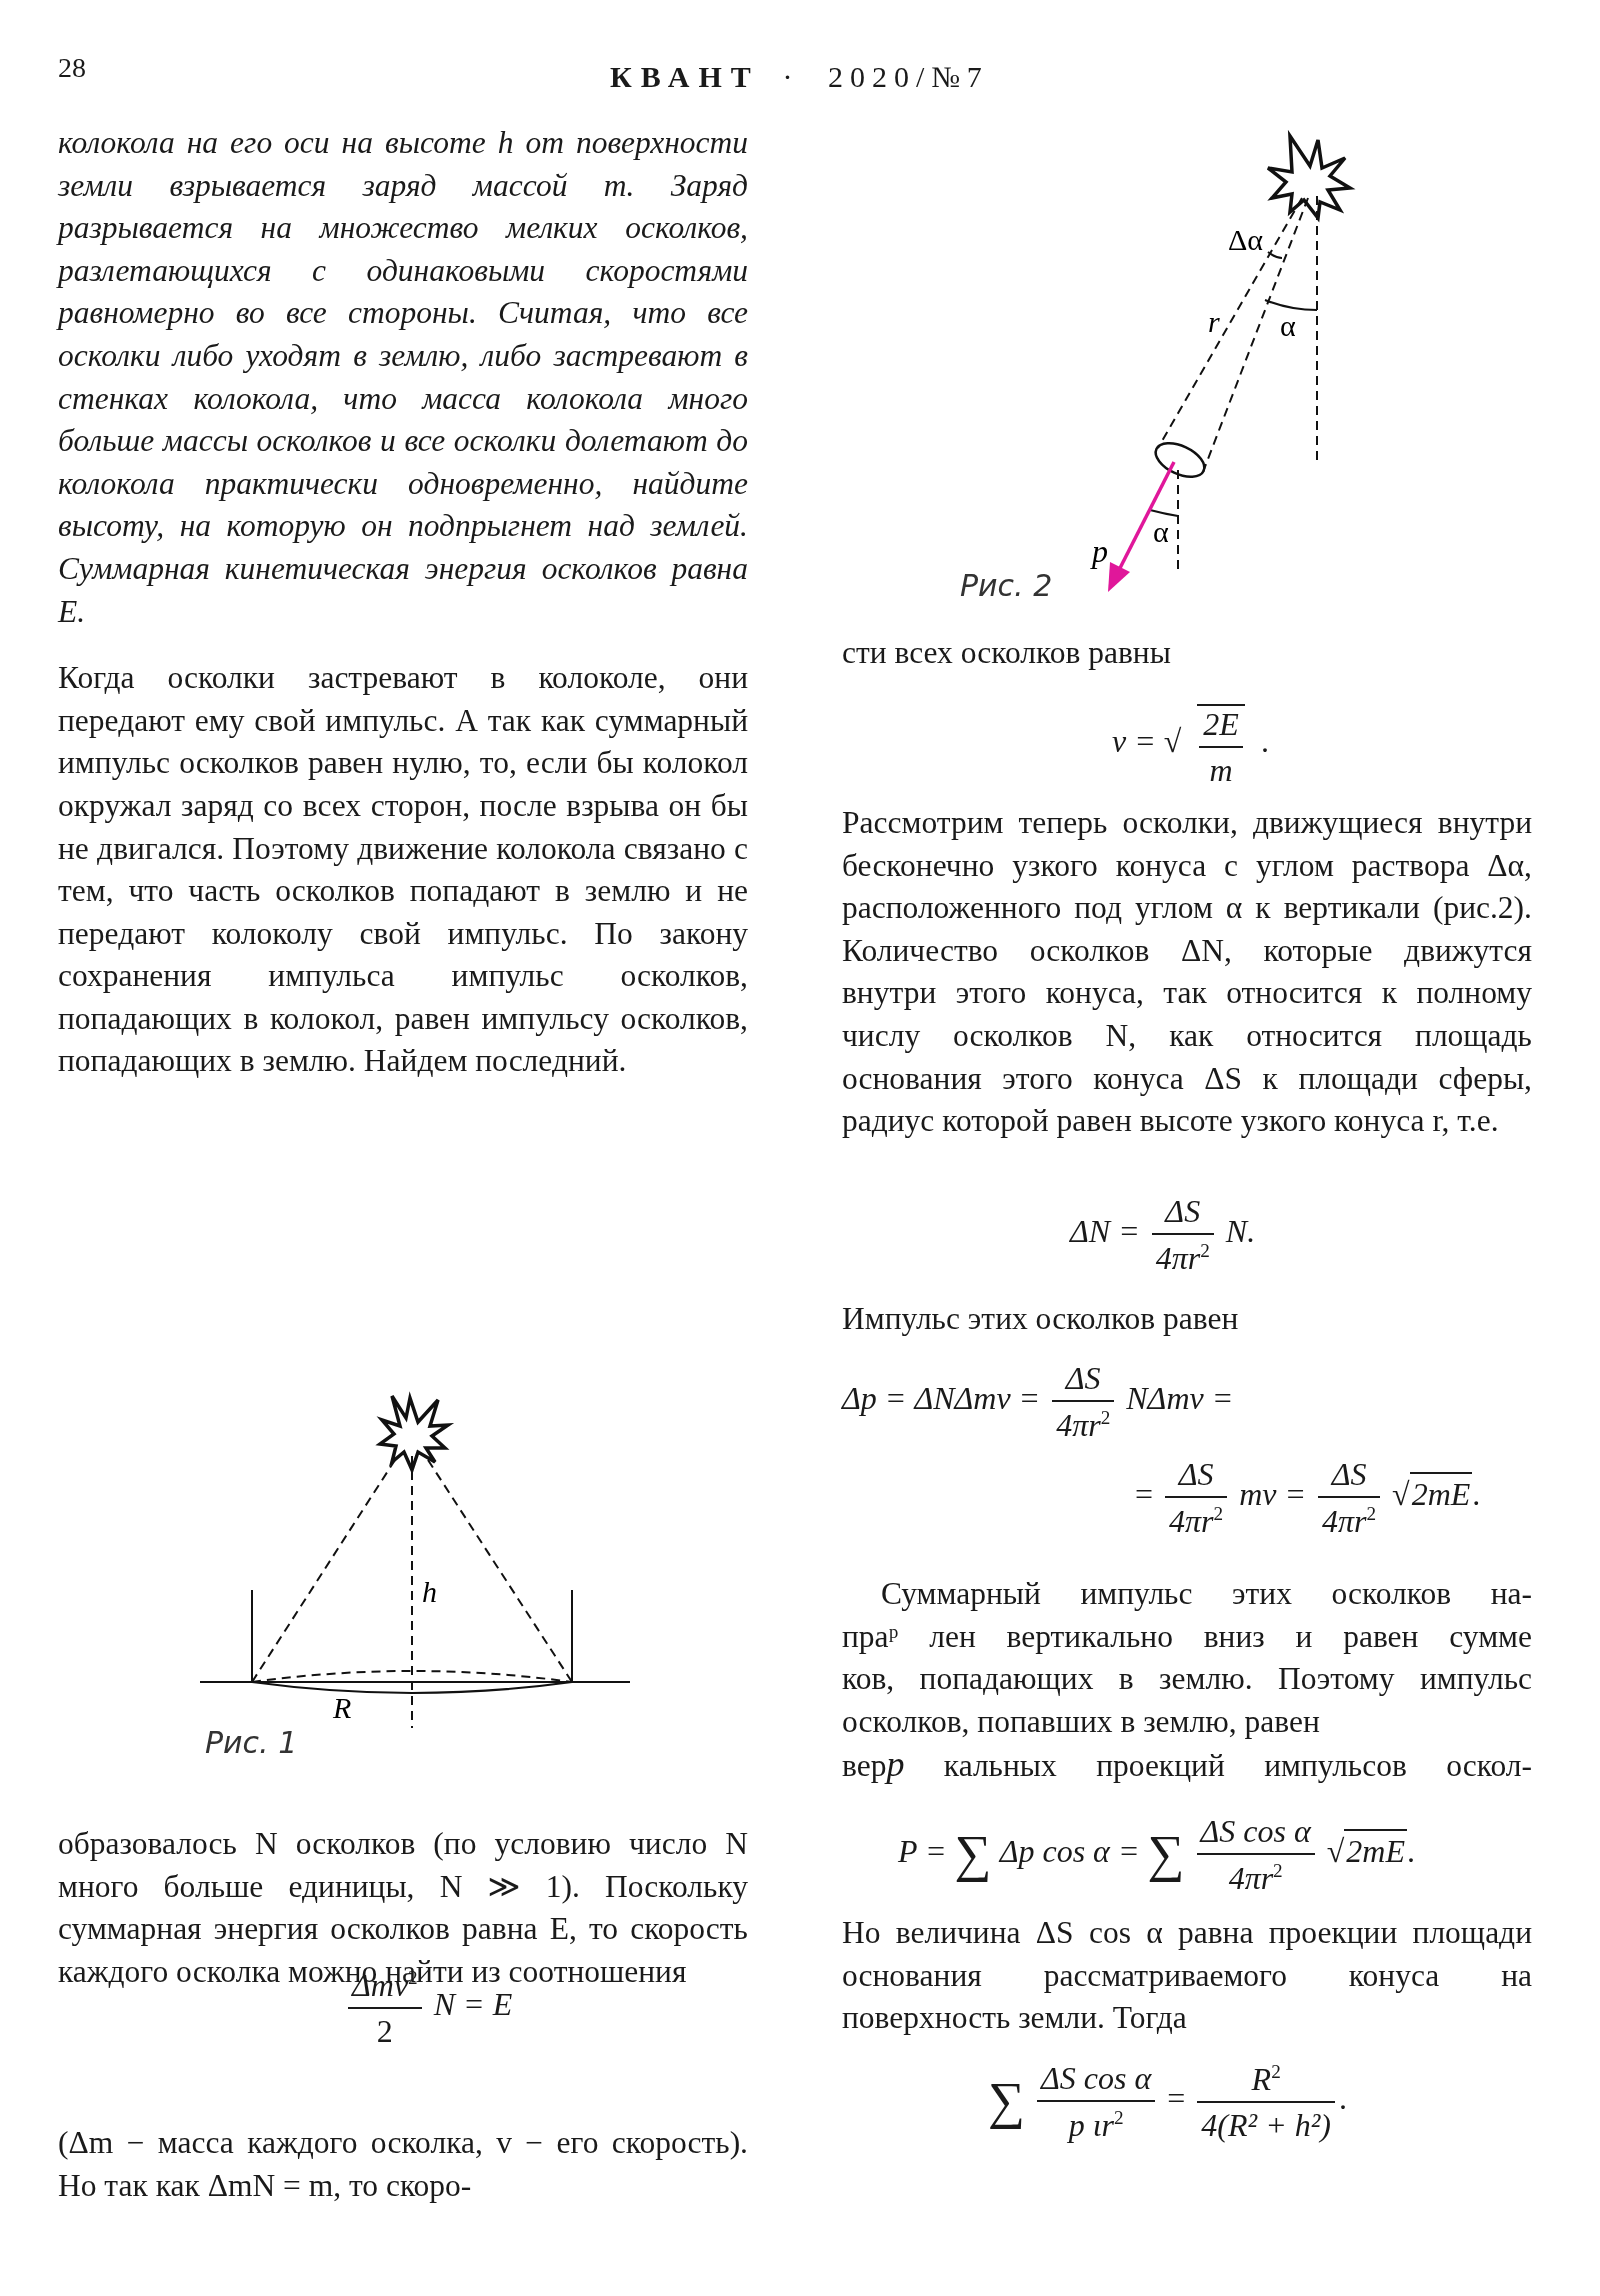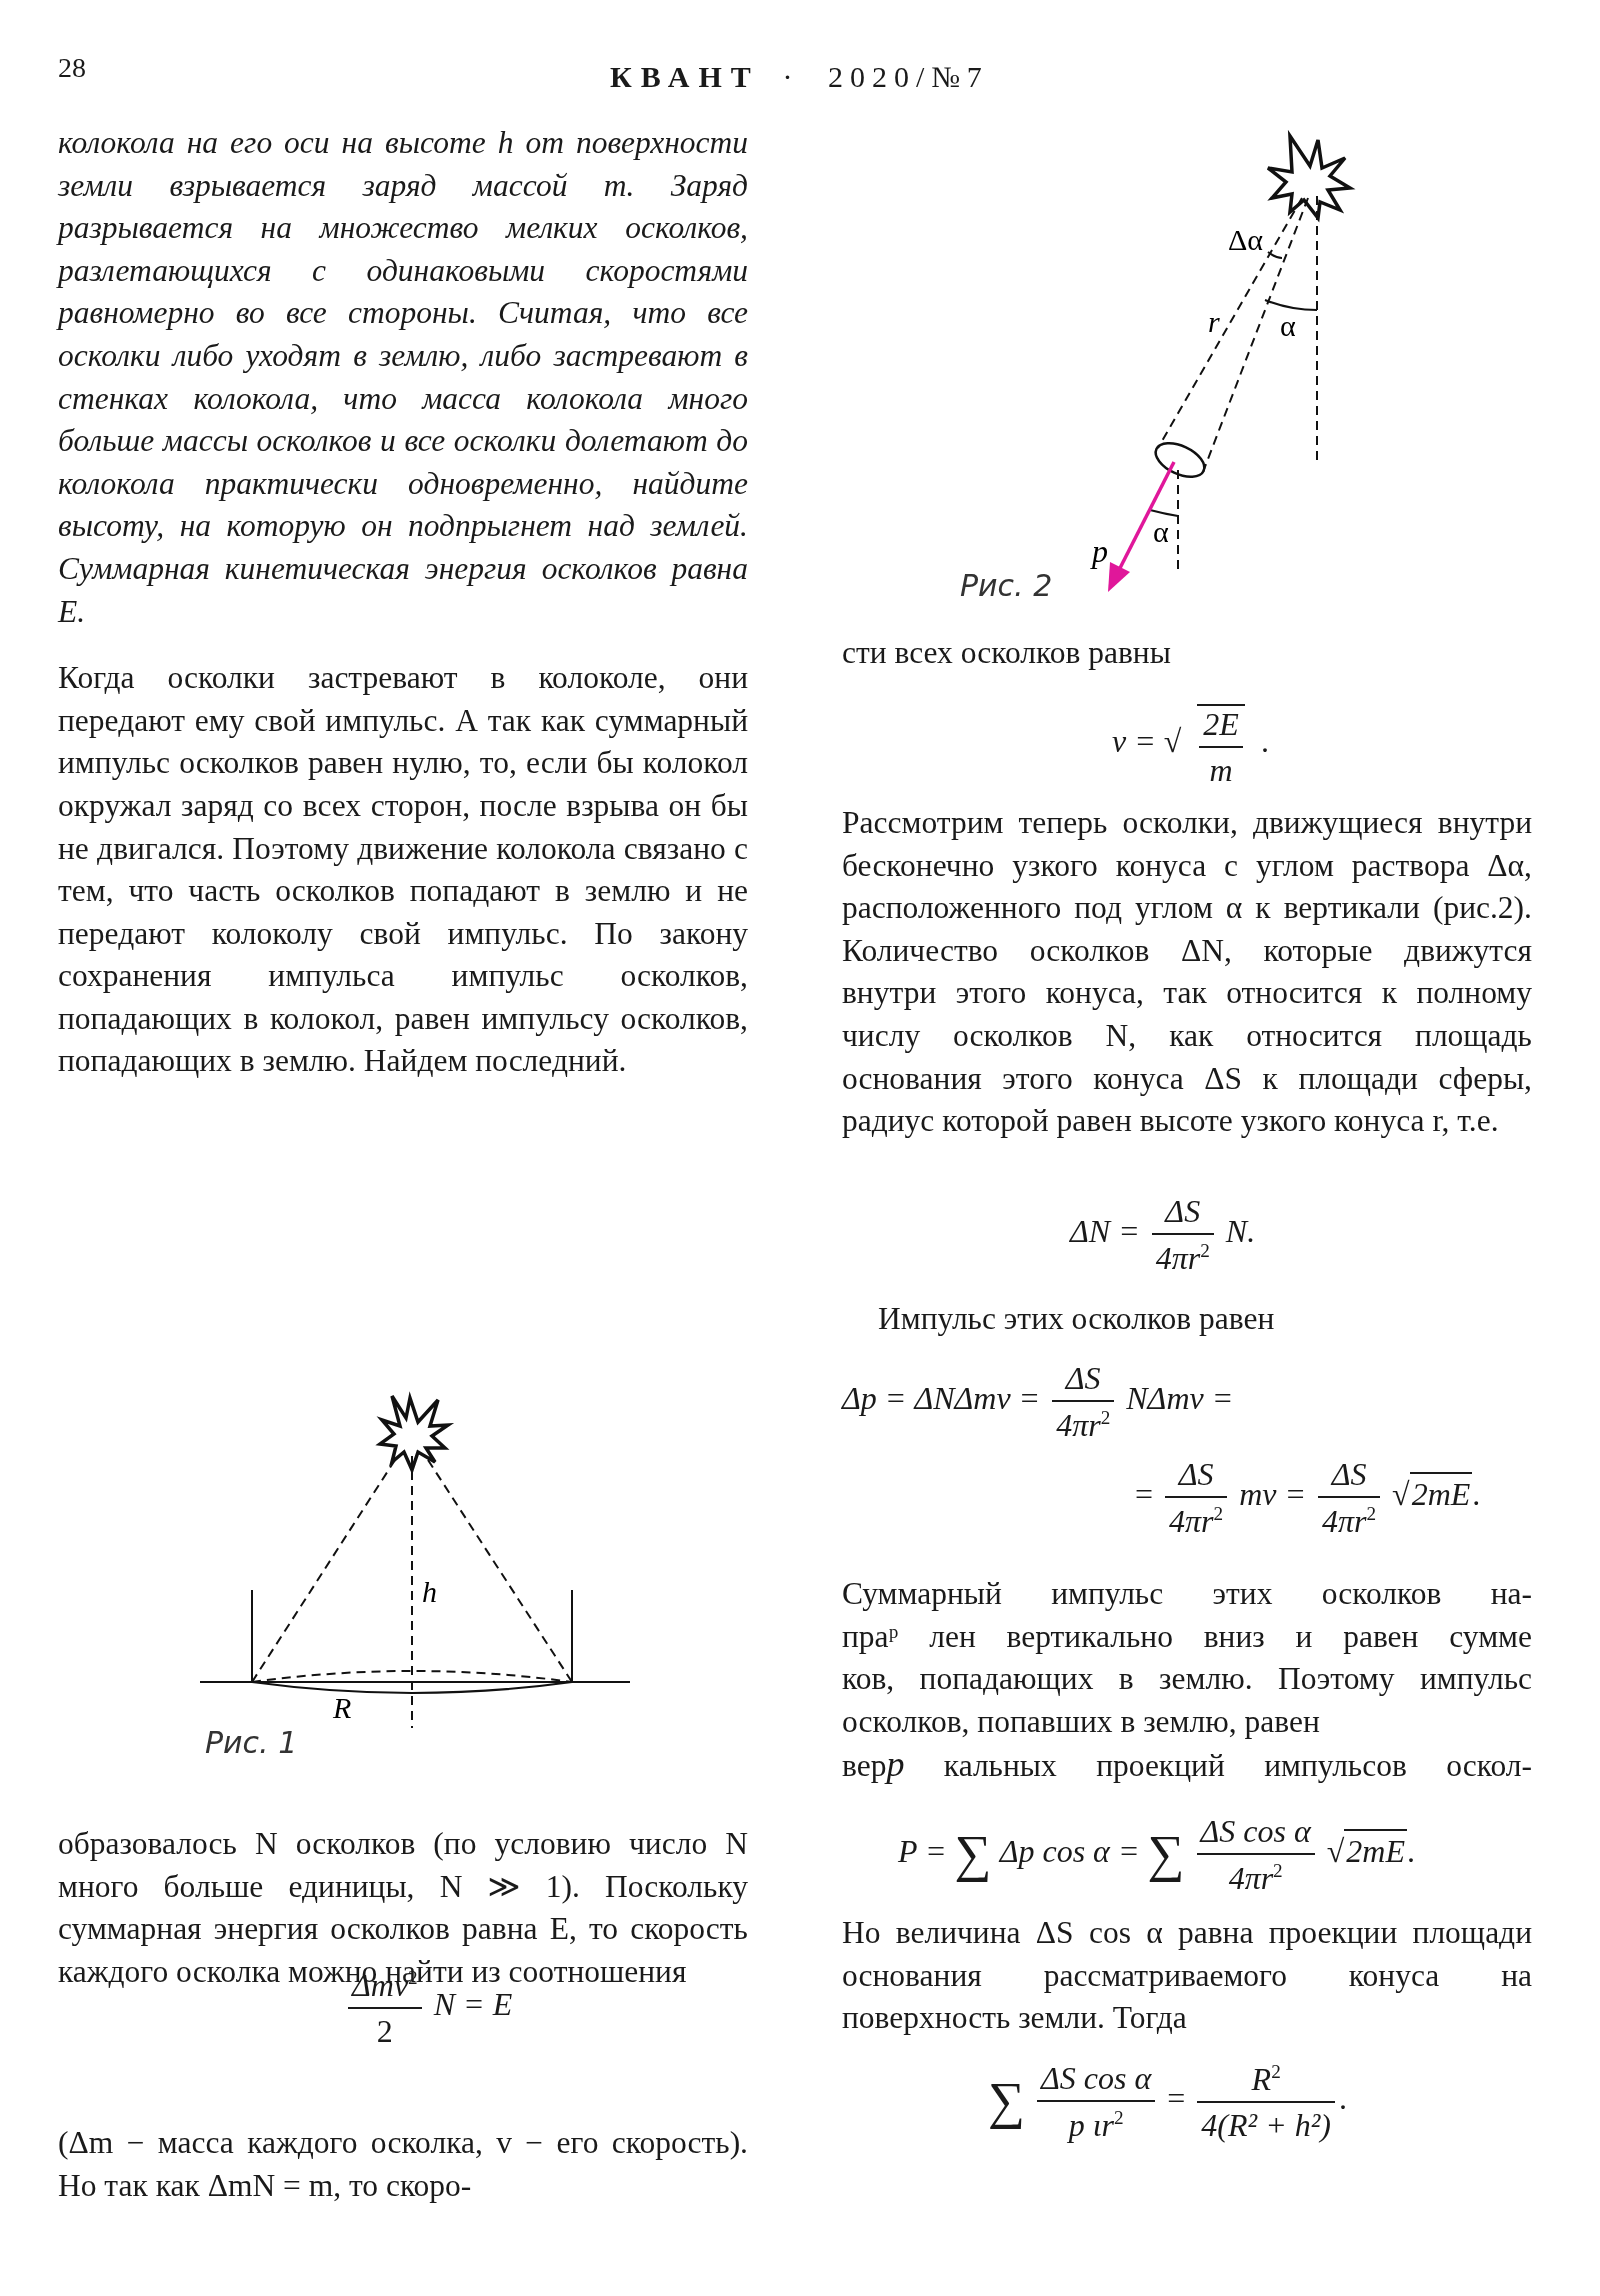--- a/index.html
+++ b/index.html
@@ -114,21 +114,21 @@
 
 <div class="formula" style="left:1070px;top:1195px;">
   <span class="m">ΔN =</span>
   <span class="frac">
     <span class="num m">ΔS</span>
     <span class="den m"><span>4πr</span><span class="sup">2</span></span>
   </span>
   <span class="m">N.</span>
 </div>
 
-<div class="col col-right" style="top:1298px;margin-left:36px;">
+<div class="col col-right" style="top:1298px;">
   <p class="p">Импульс этих осколков равен</p>
 </div>
 
 <div class="formula" style="left:842px;top:1362px;">
   <span class="m">Δp = ΔNΔmv =</span>
   <span class="frac">
     <span class="num m">ΔS</span>
     <span class="den m"><span>4πr</span><span class="sup">2</span></span>
   </span>
   <span class="m">NΔmv =</span>
@@ -142,21 +142,21 @@
   </span>
   <span class="m">mv =</span>
   <span class="frac">
     <span class="num m">ΔS</span>
     <span class="den m"><span>4πr</span><span class="sup">2</span></span>
   </span>
   <span class="sqrt">√<span class="rad m">2mE</span></span><span>.</span>
 </div>
 
 <div class="col col-right" style="top:1573px;">
-  <p class="p" style="text-align-last:justify;">Суммарный импульс этих осколков на-</p>
+  <p class="p" style="text-align-last:justify;margin-left:39px;">Суммарный импульс этих осколков на-</p>
   <p class="p" style="text-align-last:justify;">праᵖ лен вертикально вниз и равен сумме</p>
   <p class="p">ков, попадающих в землю. Поэтому импульс осколков, попавших в землю, равен</p>
   <p class="p" style="text-align-last:justify;"><span>вер</span><span class="m" style="font-size:36px;">p</span> <span>кальных проекций импульсов оскол-</span></p>
 </div>
 
 <div class="formula" style="left:898px;top:1815px;">
   <span class="m">P =</span>
   <span class="sum">∑</span>
   <span class="m">Δp cos α =</span>
   <span class="sum">∑</span>

